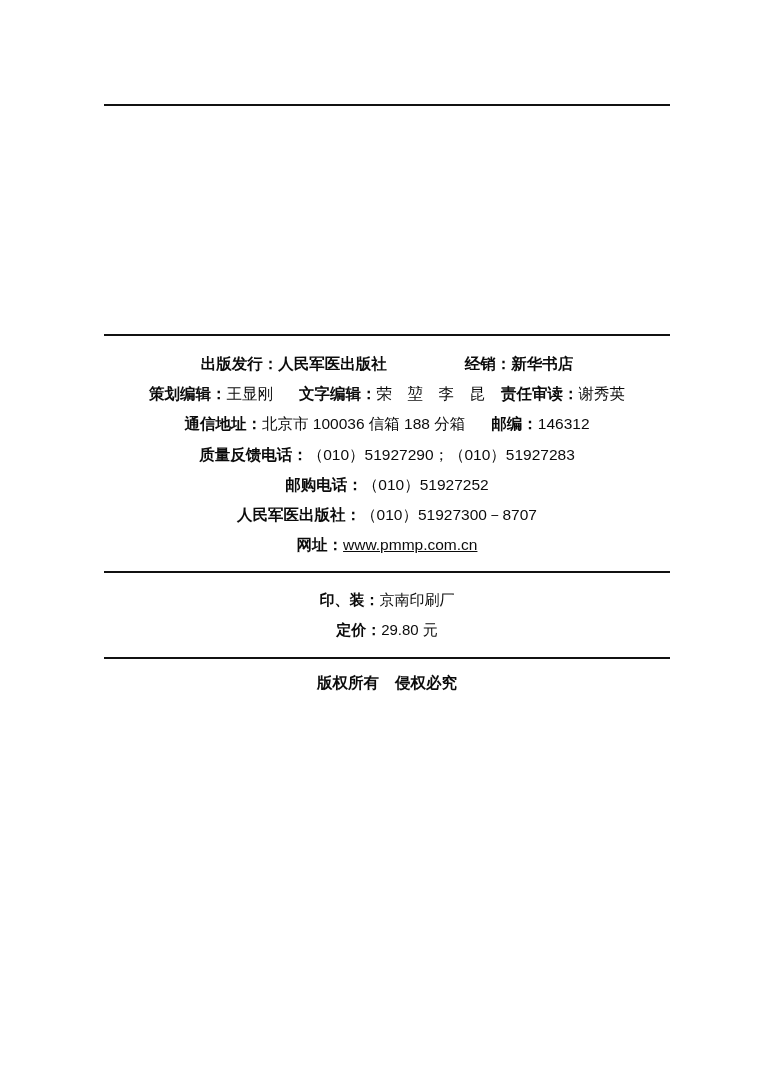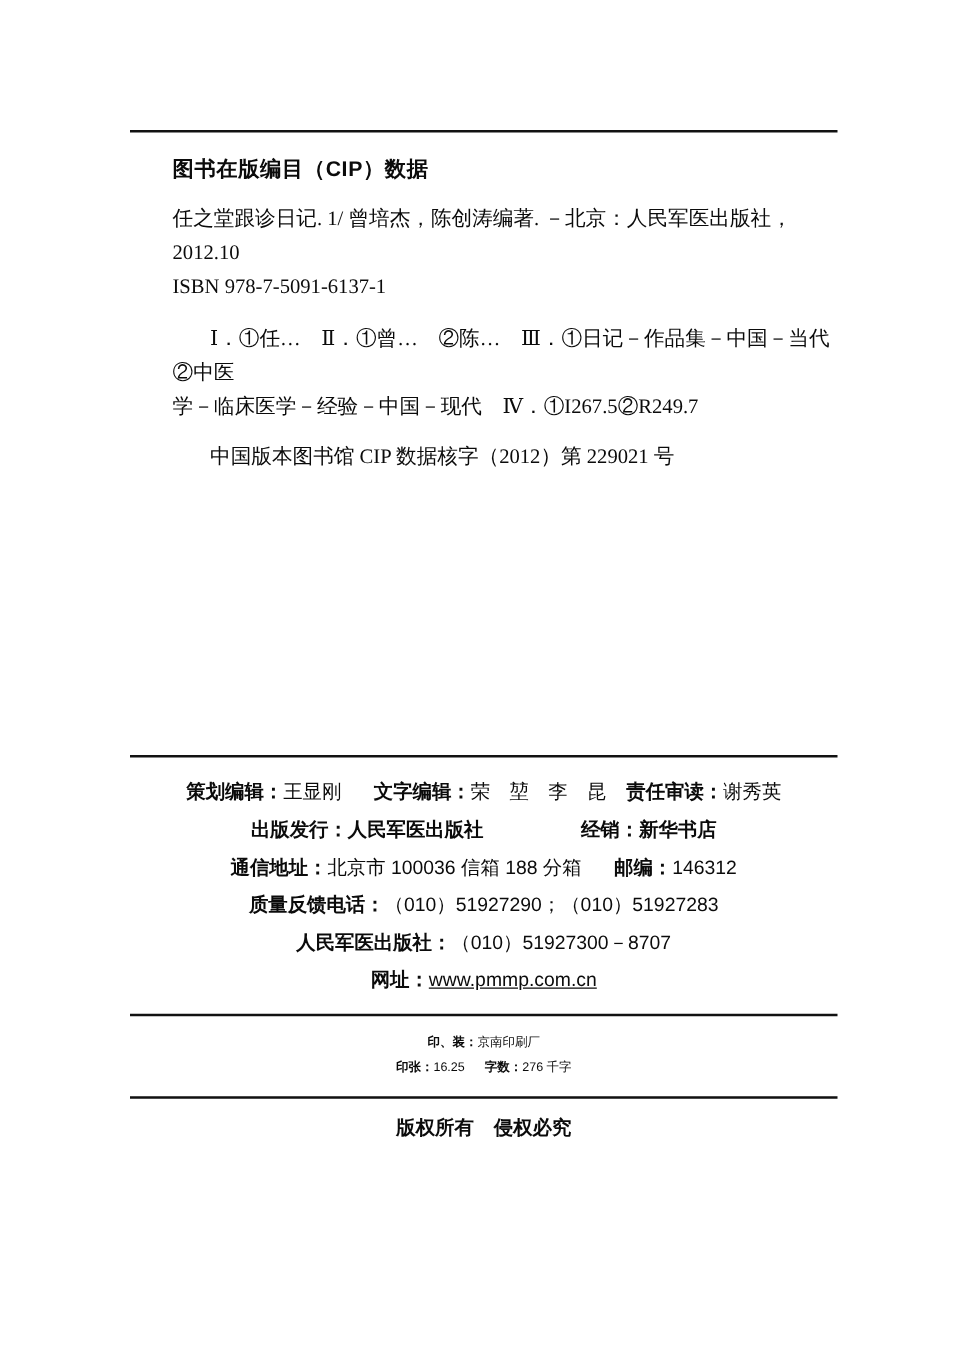--- a/index.html
+++ b/index.html
@@ -85,86 +85,78 @@
     display: inline-block;
     width: 16px;
   }
   .link {
     text-decoration: underline;
     text-align: right;
   }
   .block-print {
     font-family: "Liberation Sans", "DejaVu Sans", sans-serif;
     text-align: center;
-    font-size: 10px;
+    font-size: 15px;
     line-height: 2.0;
     padding: 12px 0 12px 0;
   }
   .block-copyright {
     font-family: "Liberation Sans", "DejaVu Sans", sans-serif;
     text-align: center;
     font-size: 15.5px;
     line-height: 1.85;
     padding: 10px 0 0 0;
     font-weight: bold;
   }
 </style>
 </head>
 <body>
 
 <div class="page">
   <div class="content">
 
     <hr class="rule" style="margin-top:104px;">
 
-    <div class="block-cip">
-      <div class="cip-title">图书在版编目（CIP）数据</div>
-
-      <div class="cip-line cip-para">任之堂跟诊日记. 1/ 曾培杰，陈创涛编著. －北京：人民军医出版社，2012.10</div>
-      <div class="cip-line">ISBN 978-7-5091-6137-1</div>
-
-      <div class="cip-line cip-para cip-indent">Ⅰ．①任…　Ⅱ．①曾…　②陈…　Ⅲ．①日记－作品集－中国－当代②中医</div>
-      <div class="cip-line">学－临床医学－经验－中国－现代　Ⅳ．①I267.5②R249.7</div>
-
-      <div class="cip-center cip-indent">中国版本图书馆 CIP 数据核字（2012）第 229021 号</div>
-    </div>
 
     <div class="spacer-big"></div>
 
     <hr class="rule">
 
     <div class="block-staff">
       <div class="row">
-        <span class="bold">策划编辑：</span><span>王显刚</span><span class="sp-wide"></span><span class="bold">文字编辑：</span><span>荣　堃　李　昆</span><span class="sp-mid"></span><span class="bold">责任审读：</span><span>谢秀英</span>
+        <span class="bold">出版发行：</span><span class="bold">人民军医出版社</span><span class="sp-wide"></span><span class="sp-wide"></span><span class="sp-wide"></span><span class="bold">经销：</span><span class="bold">新华书店</span>
       </div>
       <div class="row">
-        <span class="bold">出版发行：</span><span class="bold">人民军医出版社</span><span class="sp-wide"></span><span class="sp-wide"></span><span class="sp-wide"></span><span class="bold">经销：</span><span class="bold">新华书店</span>
+        <span class="bold">策划编辑：</span><span>王显刚</span><span class="sp-wide"></span><span class="bold">文字编辑：</span><span>荣　堃　李　昆</span><span class="sp-mid"></span><span class="bold">责任审读：</span><span>谢秀英</span>
       </div>
       <div class="row">
         <span class="bold">通信地址：</span><span>北京市 100036 信箱 188 分箱</span><span class="sp-wide"></span><span class="bold">邮编：</span><span>146312</span>
       </div>
       <div class="row">
         <span class="bold">质量反馈电话：</span><span>（010）51927290；（010）51927283</span>
+      </div>
+      <div class="row">
+        <span class="bold">邮购电话：</span><span>（010）51927252</span>
       </div>
       <div class="row">
         <span class="bold">人民军医出版社：</span><span>（010）51927300－8707</span>
       </div>
       <div class="row">
         <span class="bold">网址：</span><span class="link">www.pmmp.com.cn</span>
       </div>
     </div>
 
     <hr class="rule">
 
     <div class="block-print">
       <div class="row">
         <span class="bold">印、装：</span><span>京南印刷厂</span>
       </div>
       <div class="row">
-        <span class="bold">印张：</span><span>16.25</span><span class="sp-mid"></span><span class="bold">字数：</span><span>276 千字</span>
+        <span class="bold">定价：</span><span>29.80 元</span>
       </div>
     </div>
 
     <hr class="rule">
 
     <div class="block-copyright">
       <div class="row">
         <span>版权所有</span><span class="sp-mid"></span><span>侵权必究</span>
       </div>
 

